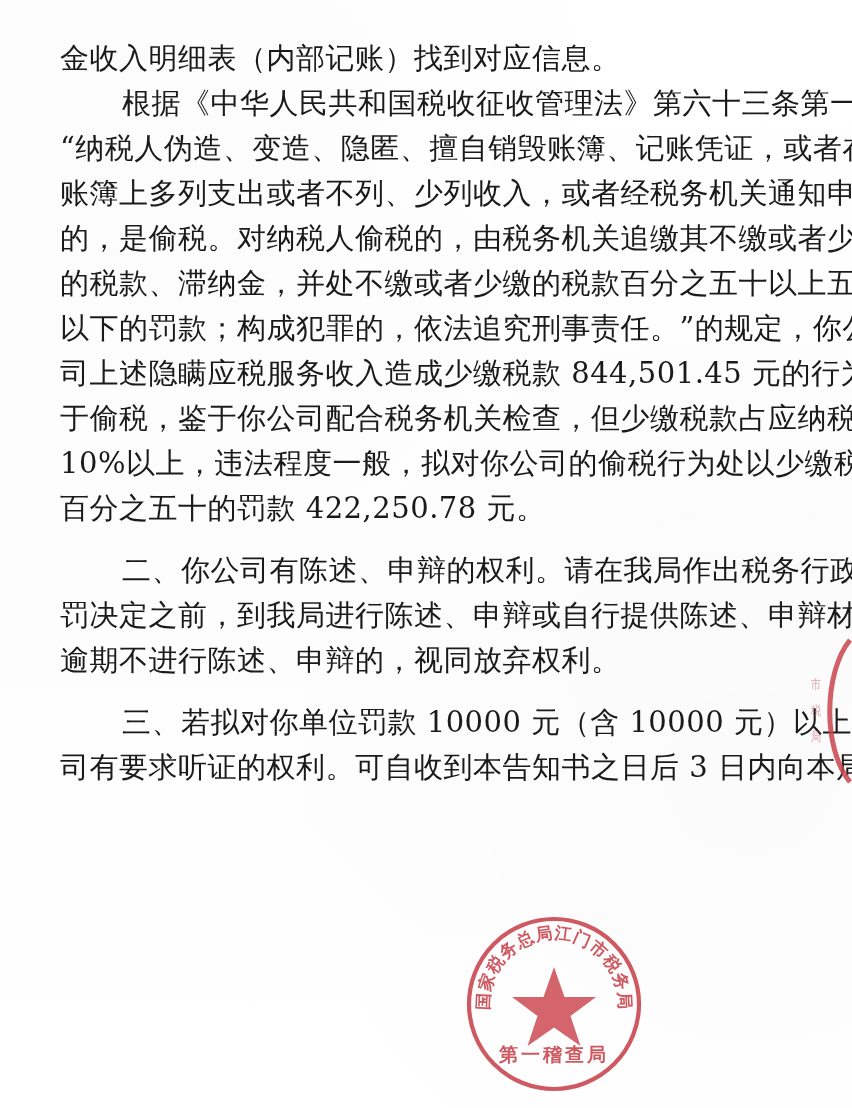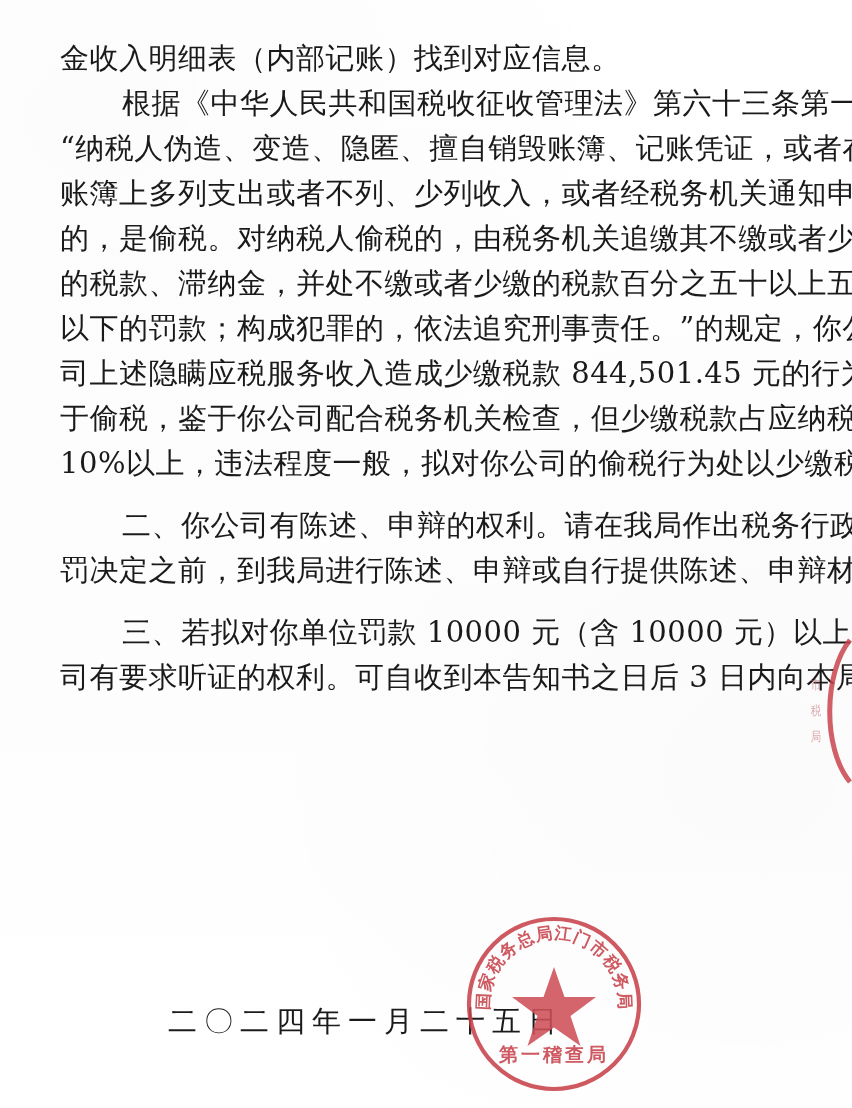--- a/index.html
+++ b/index.html
@@ -140,39 +140,40 @@
       <div class="line">金收入明细表（内部记账）找到对应信息。</div>
       <div class="line indent">根据《中华人民共和国税收征收管理法》第六十三条第一款</div>
       <div class="line">“纳税人伪造、变造、隐匿、擅自销毁账簿、记账凭证，或者在</div>
       <div class="line">账簿上多列支出或者不列、少列收入，或者经税务机关通知申报</div>
       <div class="line">的，是偷税。对纳税人偷税的，由税务机关追缴其不缴或者少缴</div>
       <div class="line">的税款、滞纳金，并处不缴或者少缴的税款百分之五十以上五倍</div>
       <div class="line">以下的罚款；构成犯罪的，依法追究刑事责任。”的规定，你公</div>
       <div class="line">司上述隐瞒应税服务收入造成少缴税款 844,501.45 元的行为属</div>
       <div class="line">于偷税，鉴于你公司配合税务机关检查，但少缴税款占应纳税款</div>
       <div class="line">10%以上，违法程度一般，拟对你公司的偷税行为处以少缴税款</div>
+      <div class="line">百分之五十的罚款 422,250.78 元。</div>
     </div>
 
     <div class="gap"></div>
 
     <div>
       <div class="line indent">二、你公司有陈述、申辩的权利。请在我局作出税务行政处</div>
       <div class="line">罚决定之前，到我局进行陈述、申辩或自行提供陈述、申辩材料；</div>
+      <div class="line">逾期不进行陈述、申辩的，视同放弃权利。</div>
     </div>
 
     <div class="gap"></div>
 
     <div>
       <div class="line indent">三、若拟对你单位罚款 10000 元（含 10000 元）以上，你公</div>
       <div class="line">司有要求听证的权利。可自收到本告知书之日后 3 日内向本局书</div>
     </div>
 
   </div>
 
-  <div class="date-line">二〇二四年一月二十五日</div>
 
   <div class="seal">
     <svg viewBox="0 0 178 178" xmlns="http://www.w3.org/2000/svg">
       <defs>
         <path id="sealTopArc" d="M 24,89 A 65,65 0 0 1 154,89"></path>
         <path id="sealBottomArc" d="M 30,89 A 59,59 0 0 0 148,89"></path>
       </defs>
       <circle class="seal-ring" cx="89" cy="89" r="85"></circle>
       <text class="seal-top-text">
         <textPath href="#sealTopArc" startOffset="50%" text-anchor="middle">国家税务总局江门市税务局</textPath>

